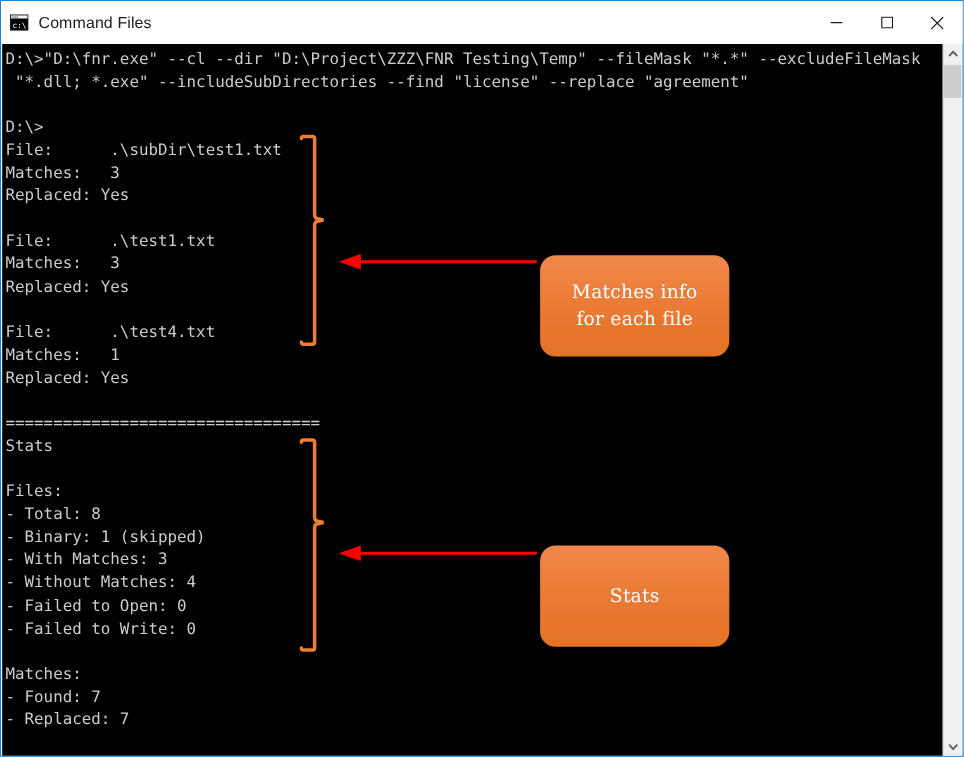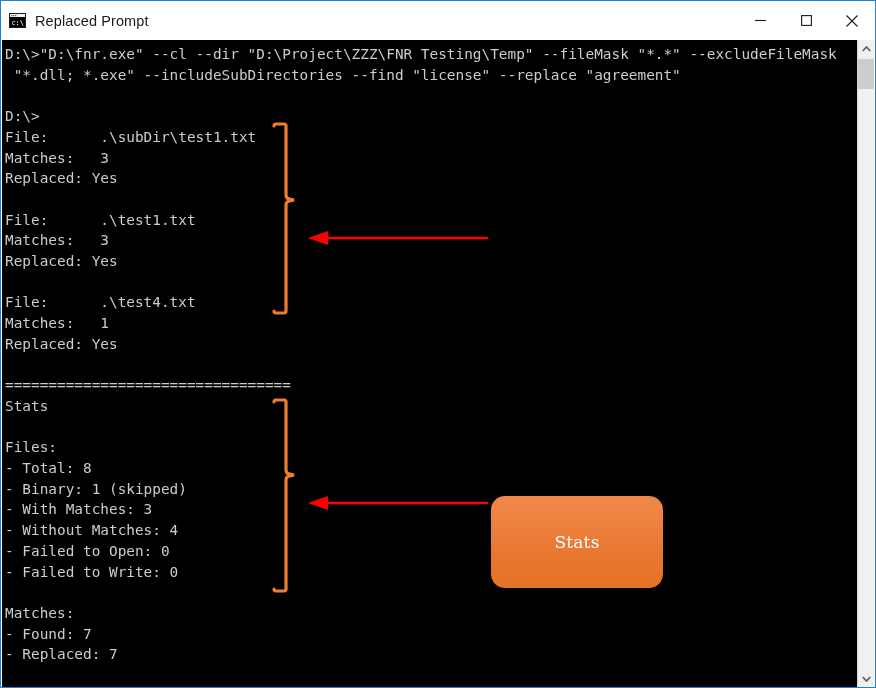--- a/index.html
+++ b/index.html
@@ -164,21 +164,21 @@
         <rect x="0" y="0" width="17" height="15" fill="#1b1b1b"></rect>
         <rect x="1" y="1" width="15" height="3" fill="#f2f2f2"></rect>
         <rect x="2" y="2" width="1.4" height="1.2" fill="#6a6a6a"></rect>
         <rect x="4" y="2" width="1.4" height="1.2" fill="#6a6a6a"></rect>
         <rect x="6" y="2" width="1.4" height="1.2" fill="#6a6a6a"></rect>
         <rect x="1" y="4" width="15" height="10" fill="#000000"></rect>
         <text x="2.4" y="12" font-family="DejaVu Sans Mono, monospace" font-size="7" fill="#ffffff">c:\</text>
       </svg>
     </span>
 
-    <span id="titlebar-title">Replaced Prompt</span>
+    <span id="titlebar-title">Command Files</span>
 
     <span class="winbtn">
       <svg width="11" height="11" viewBox="0 0 11 11">
         <line x1="0" y1="5.5" x2="11" y2="5.5" stroke="#1b1b1b" stroke-width="1.1"></line>
       </svg>
     </span>
 
     <span class="winbtn">
       <svg width="11" height="11" viewBox="0 0 11 11">
         <rect x="0.6" y="0.6" width="9.8" height="9.8" fill="none" stroke="#1b1b1b" stroke-width="1.1"></rect>
@@ -236,20 +236,26 @@
 
       <line x1="486" y1="198" x2="322" y2="198" stroke="#ff0000" stroke-width="2.6"></line>
       <polygon points="306,198 326,191 326,205" fill="#ff0000"></polygon>
 
       <path d="M 272 362 Q 272 360 274 360 L 282 360 Q 284 360 284 362 L 284 430 Q 284 434 288 434 L 292 435 L 288 436 Q 284 436 284 440 L 284 549 Q 284 551 282 551 L 274 551 Q 272 551 272 549" fill="none" stroke="#ed7d31" stroke-width="3.2" stroke-linecap="round"></path>
 
       <line x1="486" y1="463" x2="322" y2="463" stroke="#ff0000" stroke-width="2.6"></line>
       <polygon points="306,463 326,456 326,470" fill="#ff0000"></polygon>
     </svg>
 
+    <div class="callout" id="callout-matches">
+      <span>
+        <span>Matches info</span><br>
+        <span>for each file</span>
+      </span>
+    </div>
 
     <div class="callout" id="callout-stats">
       <span>Stats</span>
     </div>
   </div>
 
   <div id="scrollbar">
     <div class="sb-arrow" id="sb-up">
       <svg width="9" height="6" viewBox="0 0 9 6">
         <polyline points="0.8,5 4.5,1 8.2,5" fill="none" stroke="#606060" stroke-width="1.8"></polyline>

